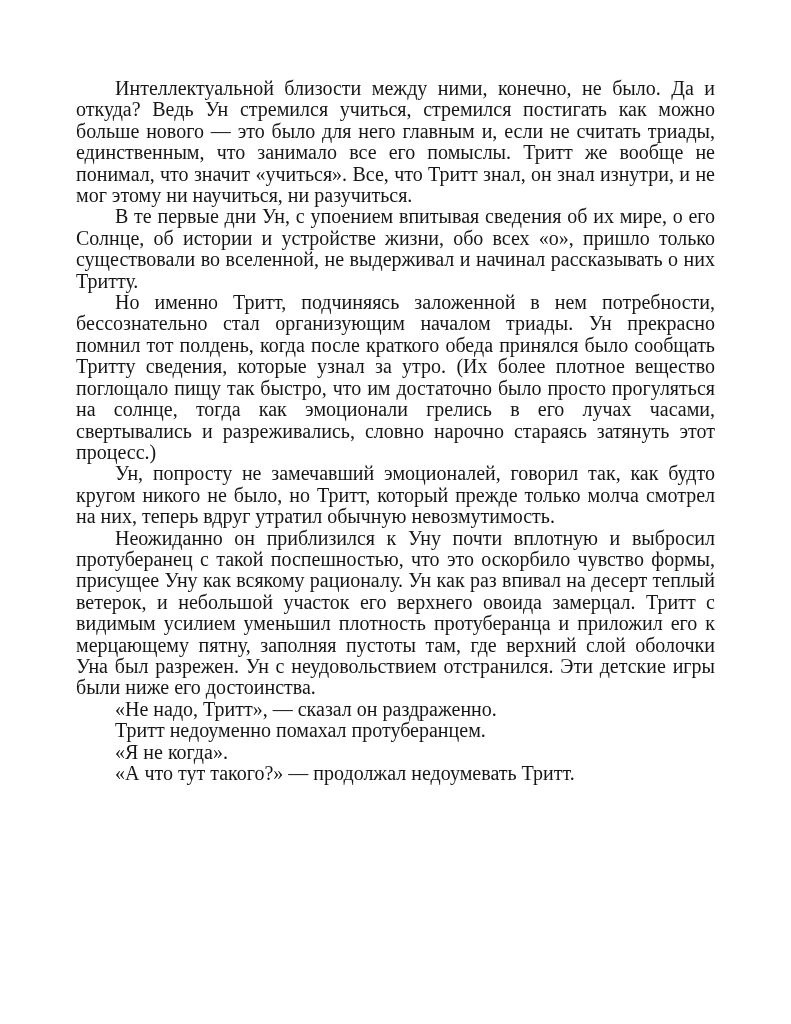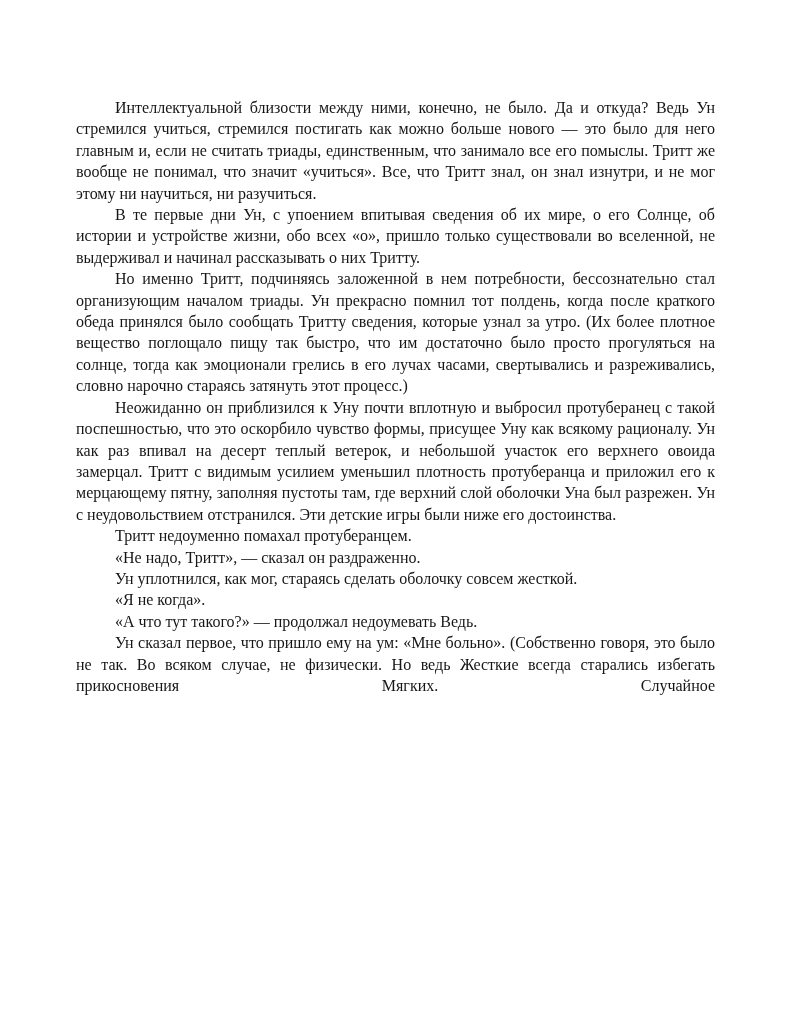--- a/index.html
+++ b/index.html
@@ -10,24 +10,24 @@
   .book-page {
     position: relative;
     width: 791px;
     height: 1024px;
     background: #ffffff;
     overflow: hidden;
   }
   .text-block {
     position: absolute;
     left: 76px;
-    top: 97px;
+    top: 78px;
     width: 639px;
     font-family: "Liberation Serif", "DejaVu Serif", serif;
-    font-size: 16px;
+    font-size: 20px;
     line-height: 21.4px;
     color: #161616;
     text-align: justify;
   }
   .text-block p {
     margin: 0;
     padding: 0;
     text-indent: 39px;
   }
   .text-block p.continued {
@@ -36,21 +36,20 @@
   }
 </style>
 </head>
 <body>
 
 <div class="book-page">
   <div class="text-block">
     <p>Интеллектуальной близости между ними, конечно, не было. Да и откуда? Ведь Ун стремился учиться, стремился постигать как можно больше нового — это было для него главным и, если не считать триады, единственным, что занимало все его помыслы. Тритт же вообще не понимал, что значит «учиться». Все, что Тритт знал, он знал изнутри, и не мог этому ни научиться, ни разучиться.</p>
     <p>В те первые дни Ун, с упоением впитывая сведения об их мире, о его Солнце, об истории и устройстве жизни, обо всех «о», пришло только существовали во вселенной, не выдерживал и начинал рассказывать о них Тритту.</p>
     <p>Но именно Тритт, подчиняясь заложенной в нем потребности, бессознательно стал организующим началом триады. Ун прекрасно помнил тот полдень, когда после краткого обеда принялся было сообщать Тритту сведения, которые узнал за утро. (Их более плотное вещество поглощало пищу так быстро, что им достаточно было просто прогуляться на солнце, тогда как эмоционали грелись в его лучах часами, свертывались и разреживались, словно нарочно стараясь затянуть этот процесс.)</p>
+    <p>Ун, попросту не замечавший эмоционалей, говорил так, как будто кругом никого не было, но Тритт, который прежде только молча смотрел на них, теперь вдруг утратил обычную невозмутимость.</p>
     <p>Неожиданно он приблизился к Уну почти вплотную и выбросил протуберанец с такой поспешностью, что это оскорбило чувство формы, присущее Уну как всякому рационалу. Ун как раз впивал на десерт теплый ветерок, и небольшой участок его верхнего овоида замерцал. Тритт с видимым усилием уменьшил плотность протуберанца и приложил его к мерцающему пятну, заполняя пустоты там, где верхний слой оболочки Уна был разрежен. Ун с неудовольствием отстранился. Эти детские игры были ниже его достоинства.</p>
+    <p>«Не надо, Тритт», — сказал он раздраженно.</p>
     <p>Тритт недоуменно помахал протуберанцем.</p>
-    <p>«Не надо, Тритт», — сказал он раздраженно.</p>
-    <p>Ун уплотнился, как мог, стараясь сделать оболочку совсем жесткой.</p>
     <p>«Я не когда».</p>
-    <p>«А что тут такого?» — продолжал недоумевать Ведь.</p>
-    <p class="continued">Ун сказал первое, что пришло ему на ум: «Мне больно». (Собственно говоря, это было не так. Во всяком случае, не физически. Но ведь Жесткие всегда старались избегать прикосновения Мягких. Случайное</p>
+    <p>«А что тут такого?» — продолжал недоумевать Тритт.</p>
   </div>
 </div>
 
 </body></html>

